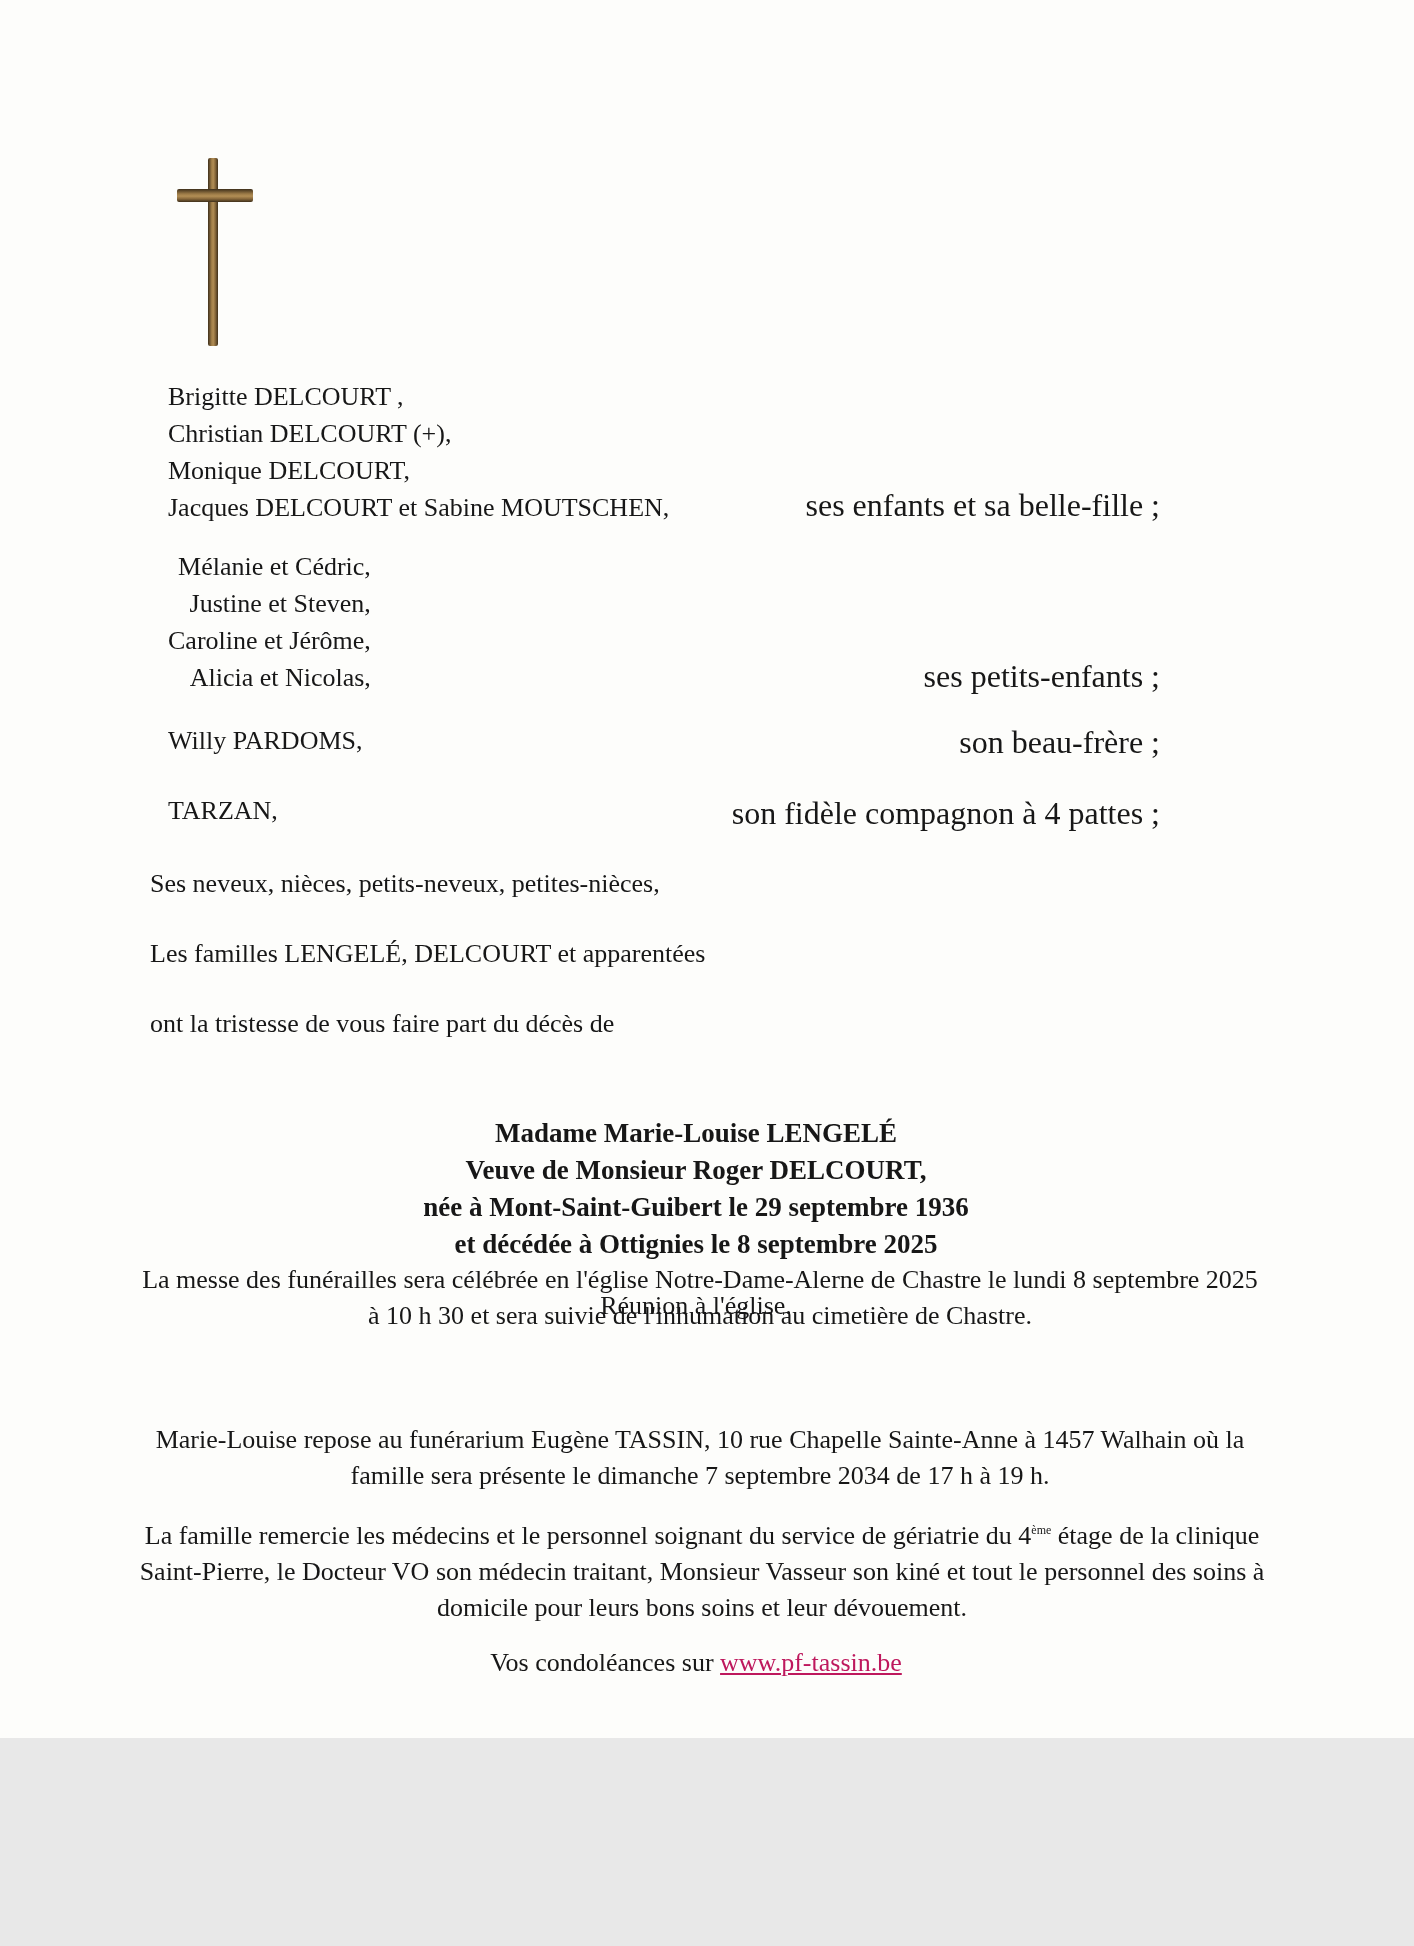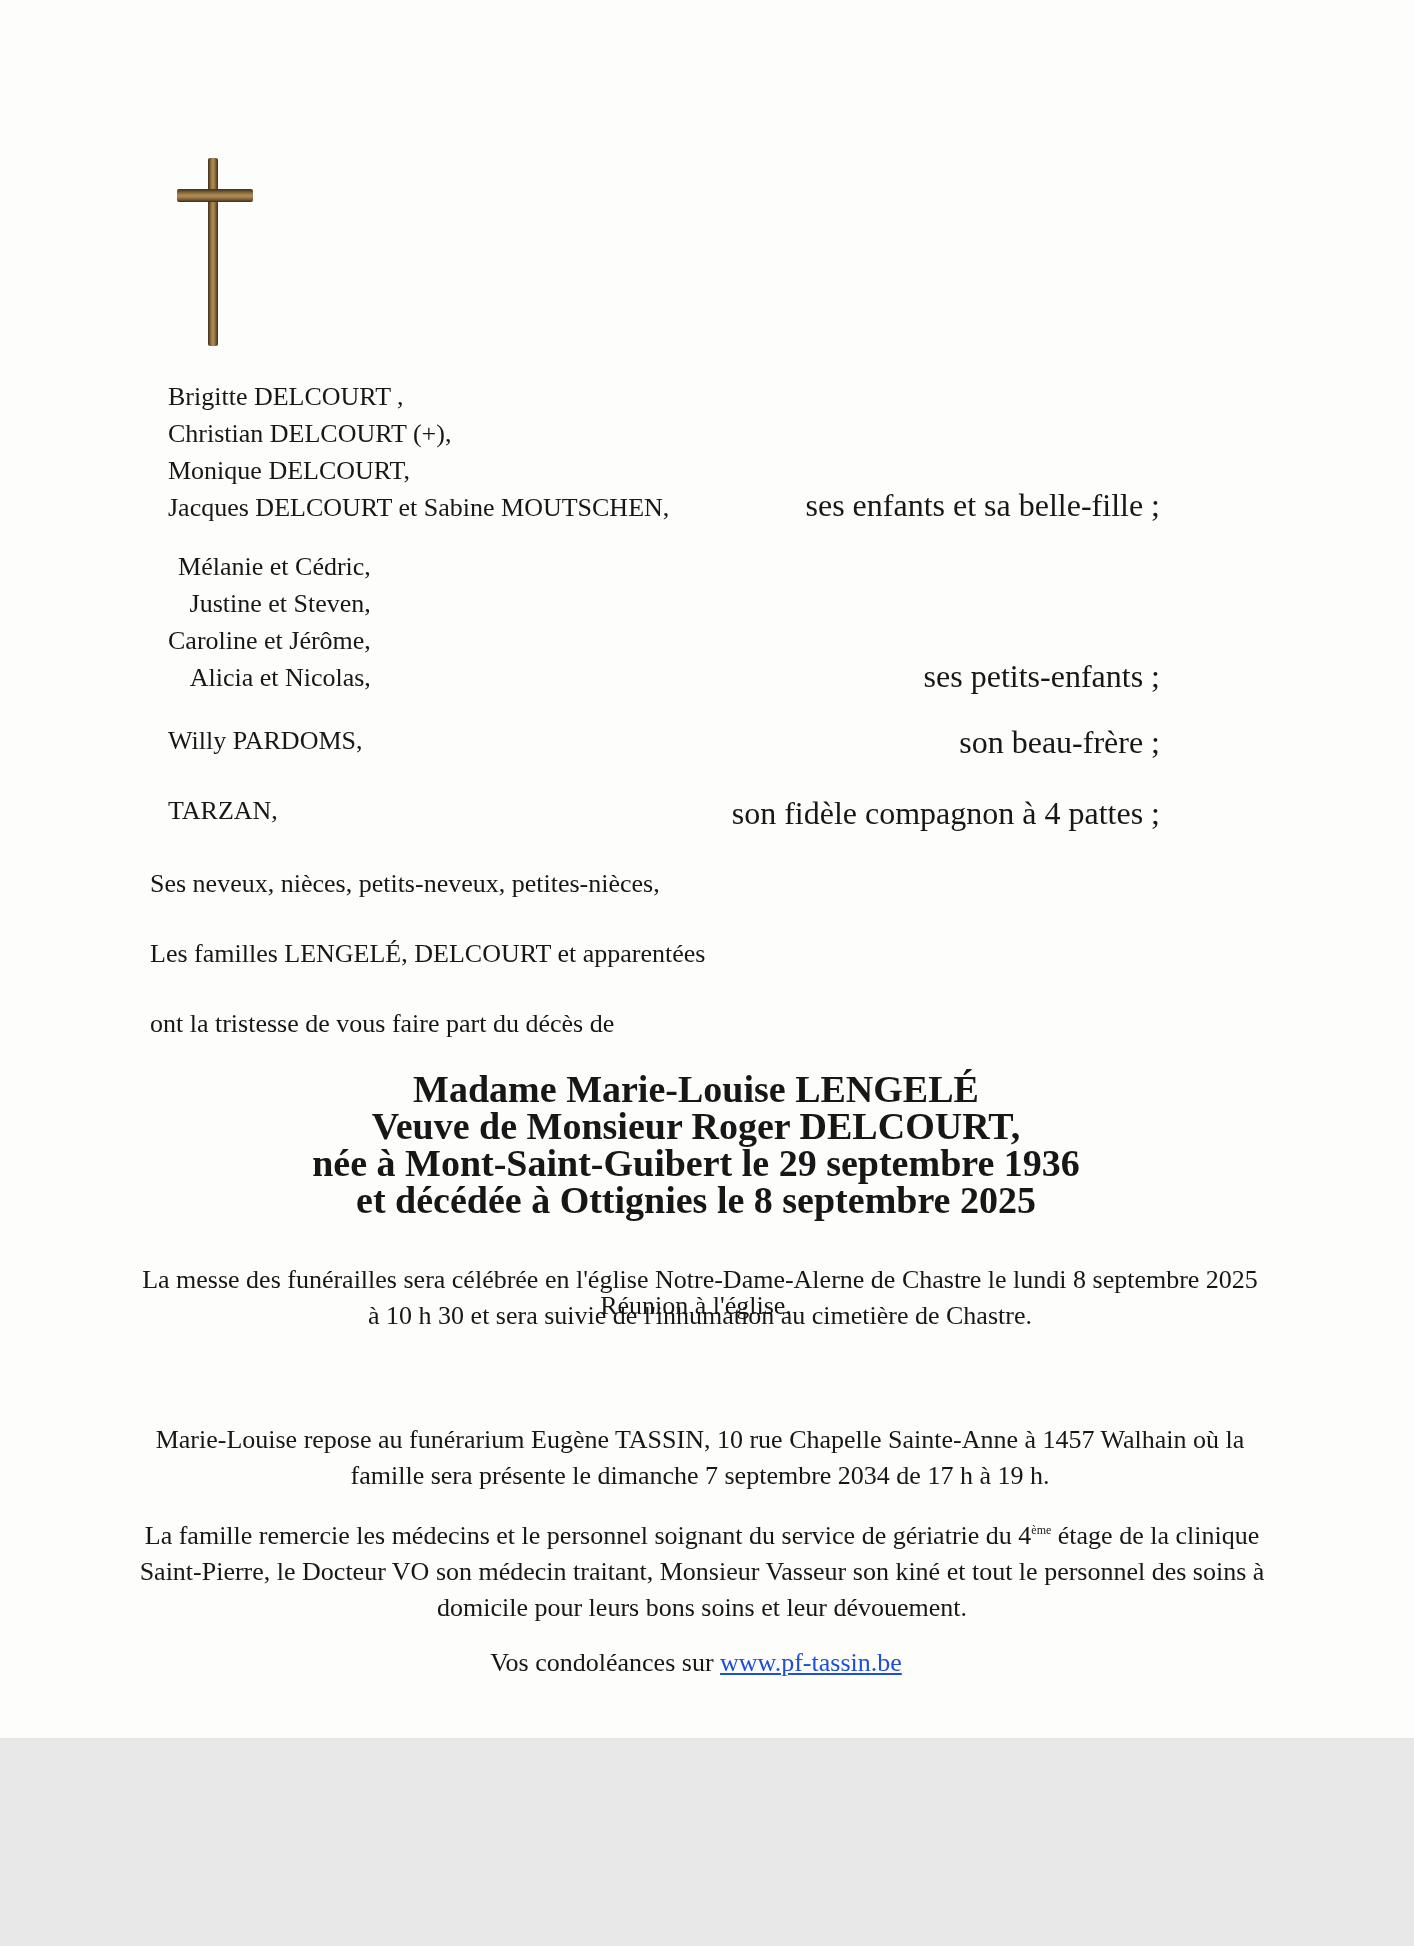--- a/index.html
+++ b/index.html
@@ -44,26 +44,26 @@
     text-align: right;
     white-space: nowrap;
   }
 
   .center-block {
     position: absolute;
     left: 0;
     width: 1392px;
     text-align: center;
   }
-  .title-block { font-weight: bold; font-size: 38px; line-height: 37px; }
+  .title-block { font-weight: bold; font-size: 27px; line-height: 37px; margin-top: 44px; }
   .para { font-size: 26px; line-height: 36px; }
   .para sup { font-size: 12px; vertical-align: super; line-height: 0; }
 
   .condolence-link {
-    color: #1d4ed8;
+    color: #be185d;
     text-decoration: underline;
     cursor: pointer;
   }
 </style>
 </head>
 <body>
 
 <div class="page">
 
   <div class="cross">

